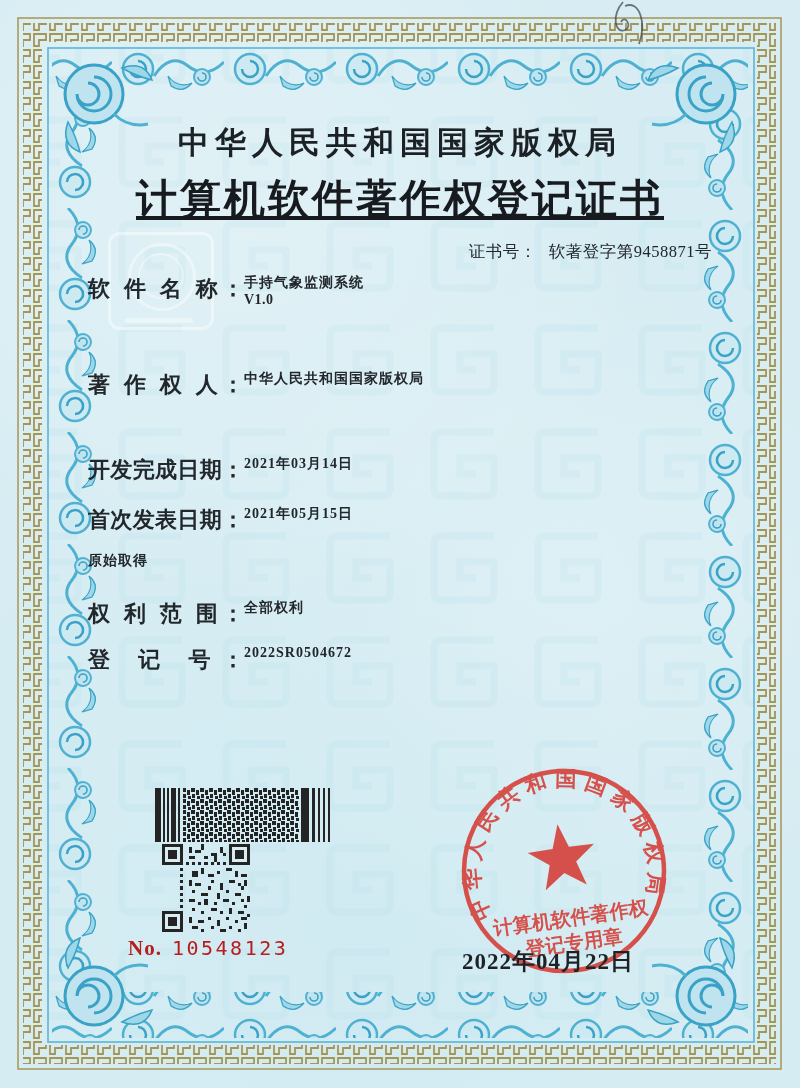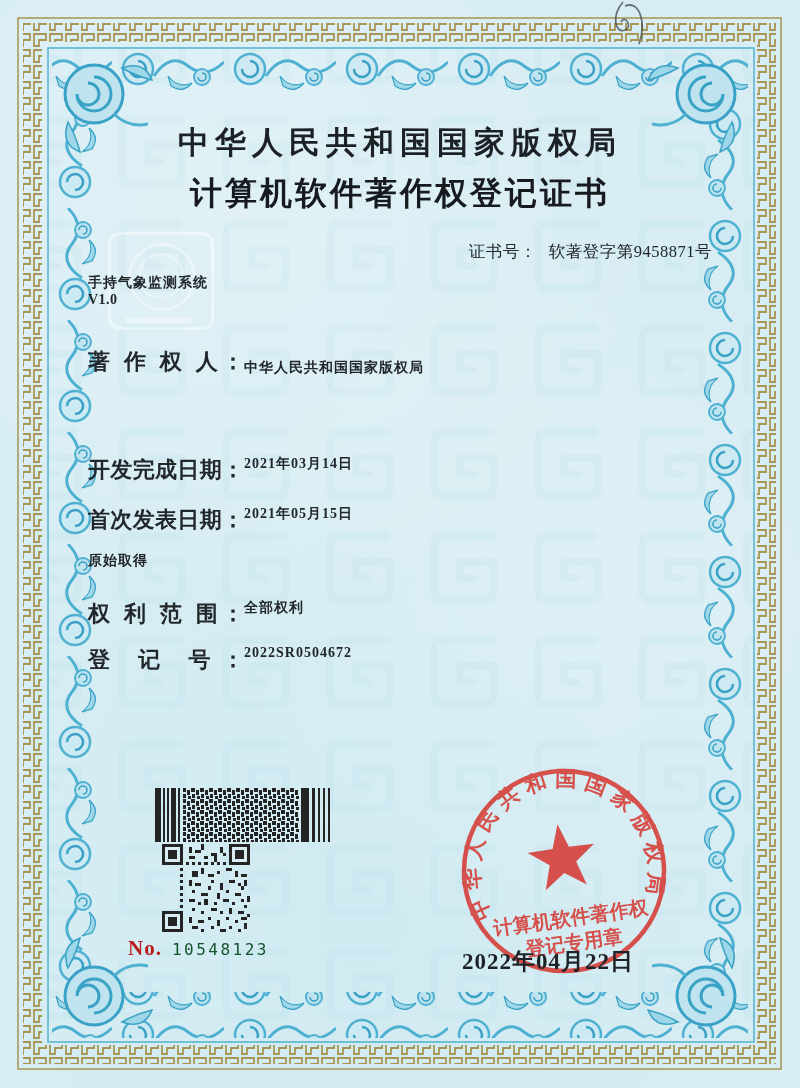--- a/index.html
+++ b/index.html
@@ -19,58 +19,59 @@
   svg.frame{position:absolute;inset:0;width:800px;height:1088px;}
   .content{position:absolute;inset:0;}
 
   .authority{
     position:absolute;left:88px;right:88px;top:122px;
     text-align:center;font-size:31px;font-weight:bold;letter-spacing:6px;
     color:#1c2126;
   }
   .cert-title{
     position:absolute;left:80px;right:80px;top:172px;
-    text-align:center;font-size:32px;font-weight:bold;letter-spacing:3px;
+    text-align:center;font-size:41px;font-weight:bold;letter-spacing:3px;
     color:#171b1f;
+    text-decoration:underline;
   }
   .cert-no-line{
     position:absolute;top:241px;right:88px;
     font-size:16.5px;font-weight:normal;letter-spacing:.5px;
   }
   .cert-no-line .val{margin-left:12px;}
 
   .f-row{position:absolute;left:88px;right:84px;display:flex;align-items:flex-start;}
   .f-label{
     width:156px;flex:0 0 156px;
     font-size:22px;font-weight:bold;
     text-align:justify;text-align-last:justify;
     white-space:nowrap;letter-spacing:0;
   }
   .f-value{margin-left:0;font-size:14px;font-weight:bold;letter-spacing:1px;}
   .f-value .line2{display:block;letter-spacing:.5px;}
-  .row-1{top:274px;} .row-2{top:347px;align-items:flex-end;} .row-3{top:455px;}
+  .row-1{top:274px;} .row-2{top:370px;} .row-3{top:455px;}
   .row-4{top:505px;} .row-5{top:552px;} .row-6{top:599px;} .row-7{top:645px;}
 
   .paragraph{
     position:absolute;left:88px;right:88px;top:688px;
     font-size:20.5px;font-weight:600;line-height:2.12;
     text-indent:2em;letter-spacing:.5px;text-align:justify;
   }
 
   .barcode{position:absolute;left:155px;top:788px;width:178px;height:54px;}
   .qrcode{position:absolute;left:162px;top:844px;width:88px;height:88px;}
 
   .serial{
     position:absolute;left:128px;top:936px;
     font-size:21px;letter-spacing:1px;
   }
   .serial .no-label{color:#b91c1c;font-weight:bold;}
   .serial .no-value{
-    color:#14532d;margin-left:10px;letter-spacing:2.5px;
-    font-family:"DejaVu Sans Mono","Liberation Mono",monospace;font-size:16px;
+    color:#b91c1c;margin-left:10px;letter-spacing:2.5px;
+    font-family:"DejaVu Sans Mono","Liberation Mono",monospace;font-size:20px;
   }
 
   .seal-svg{position:absolute;left:438px;top:752px;width:252px;height:242px;}
   .issue-date{
     position:absolute;left:462px;top:946px;width:205px;
     text-align:left;font-size:23px;font-weight:bold;letter-spacing:1px;color:#1d2227;
   }
 
   .emblem-watermark{
     position:absolute;left:108px;top:232px;width:100px;height:92px;
@@ -160,20 +161,21 @@
   </div>
 
   <div class="authority">中华人民共和国国家版权局</div>
   <div class="cert-title">计算机软件著作权登记证书</div>
 
   <div class="cert-no-line">
     <span>证书号：</span><span class="val">软著登字第9458871号</span>
   </div>
 
   <div class="f-row row-1">
+    <div class="f-label">软 件 名 称：</div>
     <div class="f-value">
       <span>手持气象监测系统</span>
       <span class="line2">V1.0</span>
     </div>
   </div>
 
   <div class="f-row row-2">
     <div class="f-label">著 作 权 人：</div>
     <div class="f-value">中华人民共和国国家版权局</div>
   </div>

